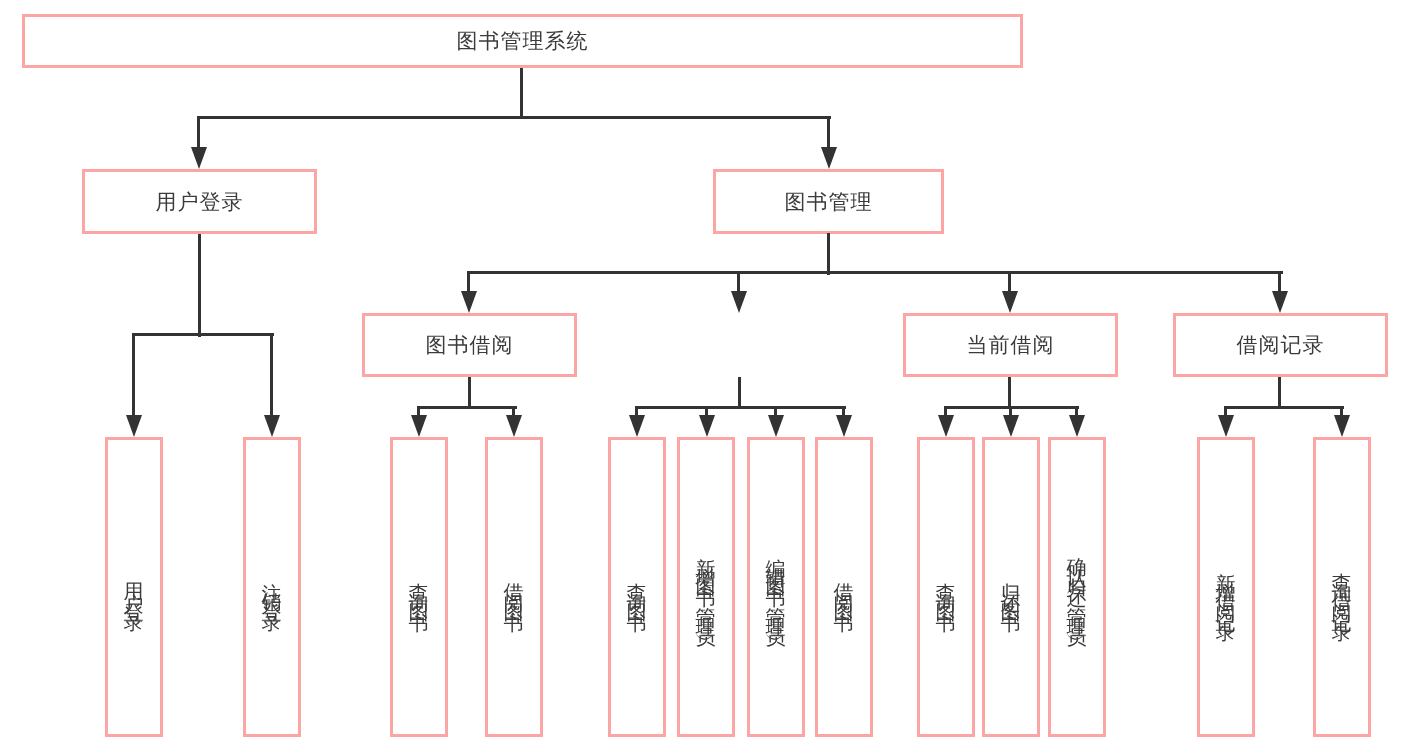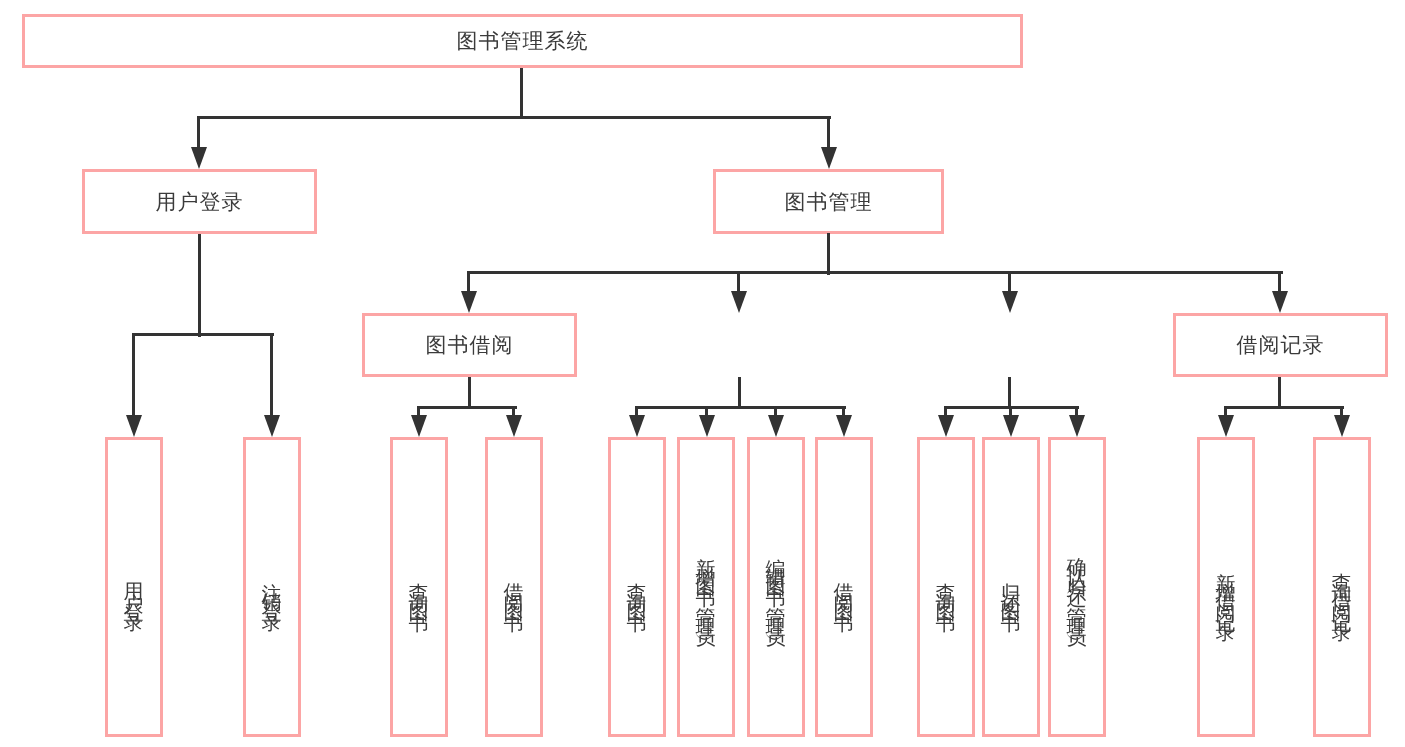--- a/index.html
+++ b/index.html
@@ -67,20 +67,23 @@
   <div class="ah" style="left:461px; top:291px;"></div>
   <div class="vline" style="left:737px; top:273px; height:22px;"></div>
   <div class="ah" style="left:731px; top:291px;"></div>
   <div class="vline" style="left:1008px; top:273px; height:22px;"></div>
   <div class="ah" style="left:1002px; top:291px;"></div>
   <div class="vline" style="left:1278px; top:273px; height:22px;"></div>
   <div class="ah" style="left:1272px; top:291px;"></div>
 
   <div class="box hbox" style="left:362px; top:313px; width:215px; height:64px;">
     <span>图书借阅</span>
+  </div>
+  <div class="box hbox" style="left:903px; top:313px; width:215px; height:64px;">
+    <span>当前借阅</span>
   </div>
   <div class="box hbox" style="left:1173px; top:313px; width:215px; height:64px;">
     <span>借阅记录</span>
   </div>
 
   <div class="vline" style="left:468px; top:377px; height:31px;"></div>
   <div class="hline" style="left:417px; top:406px; width:100px;"></div>
   <div class="vline" style="left:417px; top:408px; height:10px;"></div>
   <div class="ah" style="left:411px; top:415px;"></div>
   <div class="vline" style="left:512px; top:408px; height:10px;"></div>

